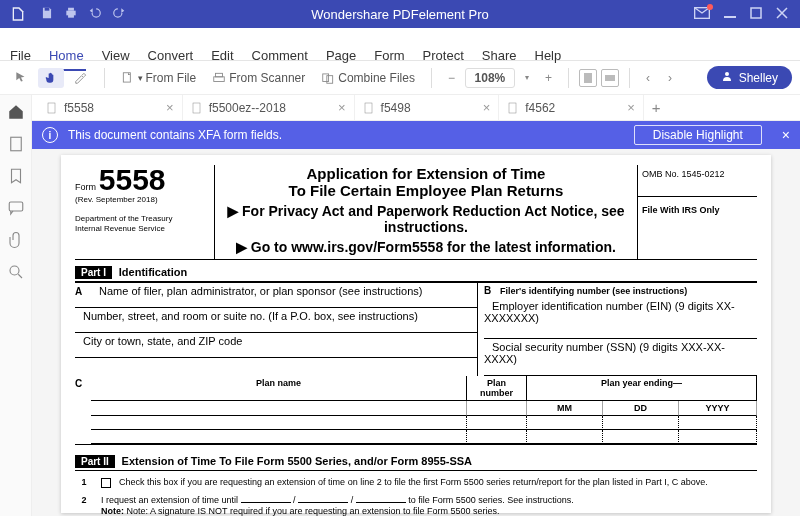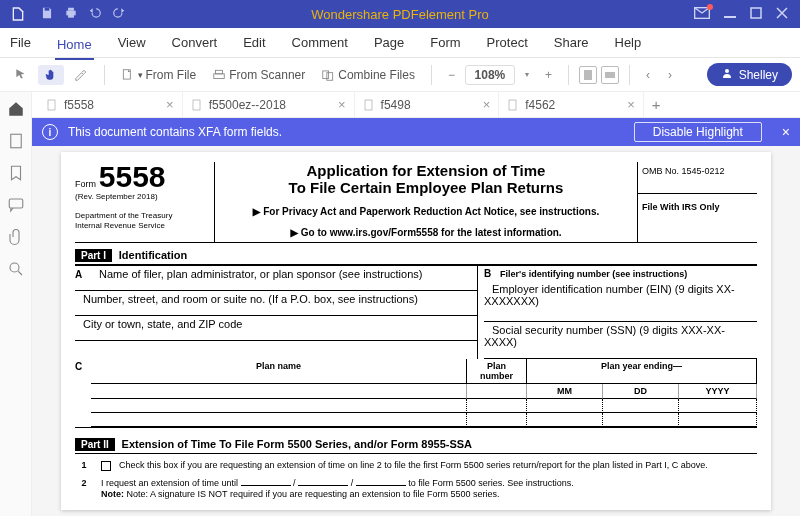--- a/index.html
+++ b/index.html
@@ -1,23 +1,23 @@
 <!DOCTYPE html>
 <html><head>
 <meta charset="utf-8">
 <style>
 * { margin: 0; padding: 0; box-sizing: border-box; }
 html, body { width: 800px; height: 516px; font-family: "Segoe UI", Arial, sans-serif; font-size: 12px; overflow: hidden; background: #fff; }
 .titlebar { height: 28px; background: #3b49b3; color: #fff; display: flex; align-items: center; position: relative; }
 .titlebar .logo { width: 28px; height: 28px; display: flex; align-items: center; justify-content: center; margin-left: 4px; }
 .titlebar .qat { display: flex; gap: 10px; margin-left: 8px; align-items: center; }
 .titlebar .qat span { opacity: .9; }
-.titlebar .apptitle { position: absolute; left: 50%; transform: translateX(-50%); font-size: 13px; color: #eab308; }
+.titlebar .apptitle { position: absolute; left: 50%; transform: translateX(-50%); font-size: 13px; color: #ffffff; }
 .titlebar .winctrls { margin-left: auto; display: flex; gap: 14px; padding-right: 12px; align-items: center; }
-.menubar { height: 30px; background: #fff; border-bottom: 1px solid #e5e5e5; display: flex; align-items: center; padding: 0 8px; gap: 22px; font-size: 13px; color: #333; }
+.menubar { height: 30px; background: #fff; border-bottom: 1px solid #e5e5e5; display: flex; align-items: flex-start; padding: 16px 8px; gap: 14px; font-size: 13px; color: #333; }
 .menubar .mitem { padding: 4px 2px; cursor: pointer; }
 .menubar .mitem.active { color: #3b49b3; border-bottom: 2px solid #3b49b3; padding-bottom: 6px; margin-bottom: -8px; }
 .toolbar { height: 34px; background: #fff; border-bottom: 1px solid #eee; display: flex; align-items: center; padding: 0 8px; gap: 6px; color: #555; font-size: 12px; }
 .toolbar .grp { display: flex; align-items: center; gap: 4px; }
 .toolbar .sep { width: 1px; height: 20px; background: #ddd; margin: 0 4px; }
 .toolbar .zoomval { width: 50px; text-align: center; border: 1px solid #ddd; padding: 2px 4px; border-radius: 3px; font-weight: bold; }
 .toolbar .zbtn { padding: 2px 6px; color: #888; }
 .toolbar .userpill { margin-left: auto; background: #3b49b3; color: #fff; border-radius: 14px; padding: 4px 14px; display: flex; align-items: center; gap: 6px; }
 .toolbar .iconbtn { padding: 3px 6px; display:flex; align-items:center; gap:3px; }
 .toolbar .iconbtn svg { width:14px; height:14px; }
@@ -39,21 +39,21 @@
 .page { width: 710px; background: #fff; box-shadow: 0 1px 4px rgba(0,0,0,.2); font-family: Arial, Helvetica, sans-serif; color: #000; font-size: 10px; padding: 10px 14px; }
 .formhdr { display: flex; }
 .formhdr .left { width: 140px; border-right: 1px solid #000; border-bottom: 1px solid #000; padding-right: 4px; }
 .formhdr .left .formword { font-size: 9px; }
 .formhdr .left .formnum { font-size: 30px; font-weight: bold; line-height: 1; margin-top: 32px; }
 .formhdr .left .rev { font-size: 8px; }
 .formhdr .left .dept { font-size: 8px; margin-top: 10px; line-height: 1.2; }
 .formhdr .center { flex: 1; text-align: center; border-bottom: 1px solid #000; padding: 0 6px 4px 6px; }
 .formhdr .center .t1 { font-size: 15px; font-weight: bold; }
 .formhdr .center .t2 { font-size: 15px; font-weight: bold; }
-.formhdr .center .note { font-size: 10px; font-weight: bold; margin-top: 10px; }
+.formhdr .center .note { font-size: 14px; font-weight: bold; margin-top: 4px; }
 .formhdr .right { width: 120px; border-left: 1px solid #000; border-bottom: 1px solid #000; font-size:9px; }
 .formhdr .right .omb { padding: 4px; border-bottom:1px solid #000; height:32px;}
 .formhdr .right .irs { padding: 8px 4px; font-weight: bold; }
 .partlabel { background: #000; color: #fff; font-weight: bold; padding: 1px 6px; display: inline-block; font-size: 10px; }
 .parttitle { font-weight: bold; font-size: 11px; display: inline; margin-left: 4px; }
 .partrow { border-bottom: 1px solid #000; padding: 2px 0; margin-top: 4px; }
 .secA { display: flex; }
 .secA .colL { flex: 1; }
 .secA .colR { width: 280px; border-left: 1px solid #000; padding-left: 6px; }
 .fld { border-bottom: 1px solid #000; padding: 2px 0 10px 0; font-size: 9px; }

